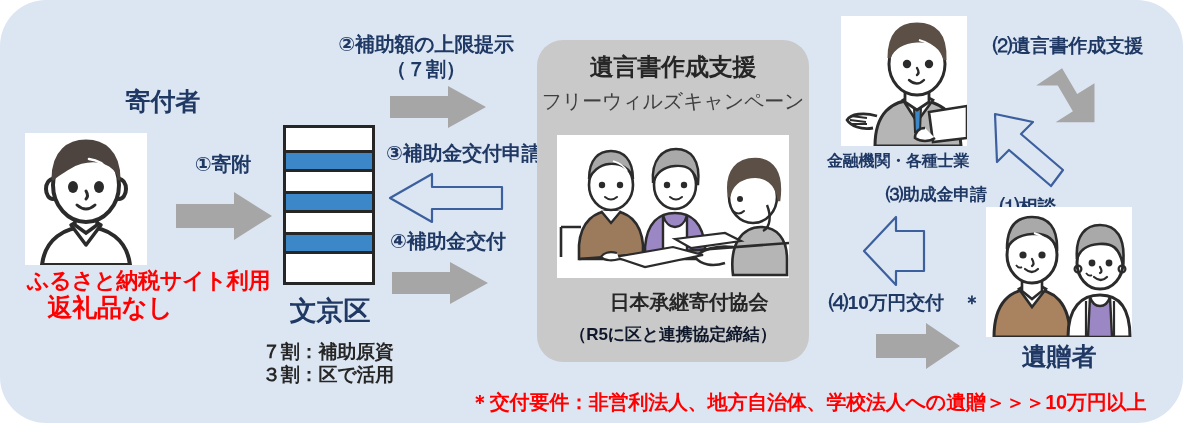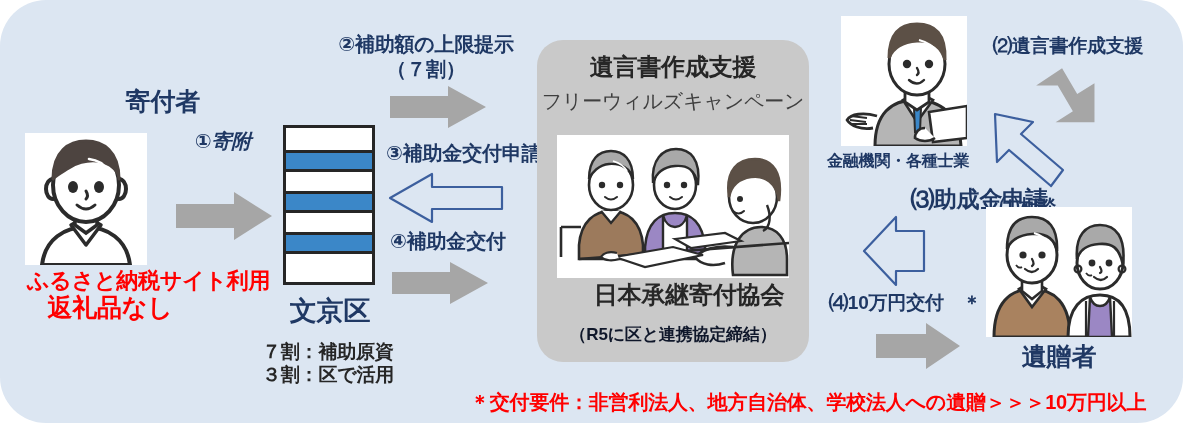--- a/index.html
+++ b/index.html
@@ -97,21 +97,21 @@
 
       <path d="M61 58 q3 5 0 8" fill="none" stroke="#2b2b2b" stroke-width="3" stroke-linecap="round"></path>
 
       <path d="M52 72 q9 8 18 0" fill="none" stroke="#2b2b2b" stroke-width="3" stroke-linecap="round"></path>
     </svg>
   </div>
 
   <div class="lbl red center" style="left:0px;top:268px;width:178px;font-size:22px;padding-left:27px;">ふるさと納税サイト利用</div>
   <div class="lbl red center" style="left:0px;top:292px;width:178px;font-size:25px;margin-left:21px;">返礼品なし</div>
 
-  <div class="lbl" style="left:168px;top:129px;width:110px;font-size:20px;text-align:center;font-style:italic;">①寄附</div>
+  <div class="lbl" style="left:168px;top:152px;width:110px;font-size:20px;text-align:center;">①寄附</div>
   <div class="arrow" style="left:176px;top:192px;width:96px;height:48px;">
     <svg viewBox="0 0 96 48" width="96" height="48">
       <polygon points="0,12 58,12 58,0 96,24 58,48 58,36 0,36" fill="#a6a6a6"></polygon>
     </svg>
   </div>
 
   <div class="building" style="left:283px;top:125px;width:92px;height:160px;">
     <div class="bstripe" style="top:22px;height:22px;"></div>
     <div class="bstripe" style="top:63px;height:22px;"></div>
     <div class="bstripe" style="top:104px;height:22px;"></div>
@@ -183,21 +183,21 @@
 
       <path d="M22 124 L232 108" fill="none" stroke="#2b2b2b" stroke-width="2.6"></path>
 
       <polygon points="58,122 116,112 146,120 88,132" fill="#ffffff" stroke="#2b2b2b" stroke-width="2.2"></polygon>
       <polygon points="118,104 168,98 184,106 134,113" fill="#ffffff" stroke="#2b2b2b" stroke-width="2.2"></polygon>
 
       <path d="M60 118 C52 116 46 118 44 122 C48 126 56 126 62 124" fill="#ffffff" stroke="#2b2b2b" stroke-width="2.2"></path>
     </svg>
   </div>
 
-  <div class="lbl center" style="left:537px;top:280px;width:304px;font-size:24px;color:#262626;">日本承継寄付協会</div>
+  <div class="lbl center" style="left:537px;top:290px;width:304px;font-size:20px;color:#262626;">日本承継寄付協会</div>
   <div class="lbl center" style="left:537px;top:325px;width:272px;font-size:17px;color:#0f172a;">（R5に区と連携協定締結）</div>
 
   <div class="photo" style="left:841px;top:16px;width:126px;height:130px;">
     <svg viewBox="0 0 126 130" width="126" height="130">
       <rect x="0" y="0" width="126" height="130" fill="#ffffff"></rect>
 
       <path d="M34 130 C34 98 50 84 74 84 C100 84 118 98 120 130 Z" fill="#b5b5b5" stroke="#2b2b2b" stroke-width="3"></path>
 
       <path d="M62 84 L76 106 L92 84 L84 80 L76 94 L70 80 Z" fill="#ffffff" stroke="#2b2b2b" stroke-width="2.6"></path>
 
@@ -231,21 +231,21 @@
     </svg>
   </div>
 
   <div class="arrow" style="left:989px;top:106px;width:92px;height:92px;">
     <svg viewBox="0 0 92 92" width="92" height="92">
       <polygon points="6,8 44,16 32,28 74,64 62,80 20,44 8,56" fill="none" stroke="#3c5f9e" stroke-width="2.2" stroke-linejoin="round"></polygon>
     </svg>
   </div>
   <div class="lbl" style="left:1000px;top:195px;font-size:19px;">⑴相談</div>
 
-  <div class="lbl" style="left:871px;top:185px;font-size:23px;padding-left:40px;">⑶助成金申請</div>
+  <div class="lbl" style="left:846px;top:185px;font-size:17px;padding-left:40px;">⑶助成金申請</div>
   <div class="arrow" style="left:862px;top:215px;width:64px;height:72px;">
     <svg viewBox="0 0 64 72" width="64" height="72">
       <polygon points="2,36 34,2 34,16 62,16 62,56 34,56 34,70" fill="none" stroke="#3c5f9e" stroke-width="2.2" stroke-linejoin="round"></polygon>
     </svg>
   </div>
 
   <div class="lbl" style="left:829px;top:291px;font-size:19px;">⑷10万円交付　＊</div>
   <div class="arrow" style="left:876px;top:322px;width:84px;height:48px;">
     <svg viewBox="0 0 84 48" width="84" height="48">
       <polygon points="0,12 50,12 50,1 84,24 50,47 50,36 0,36" fill="#a6a6a6"></polygon>

